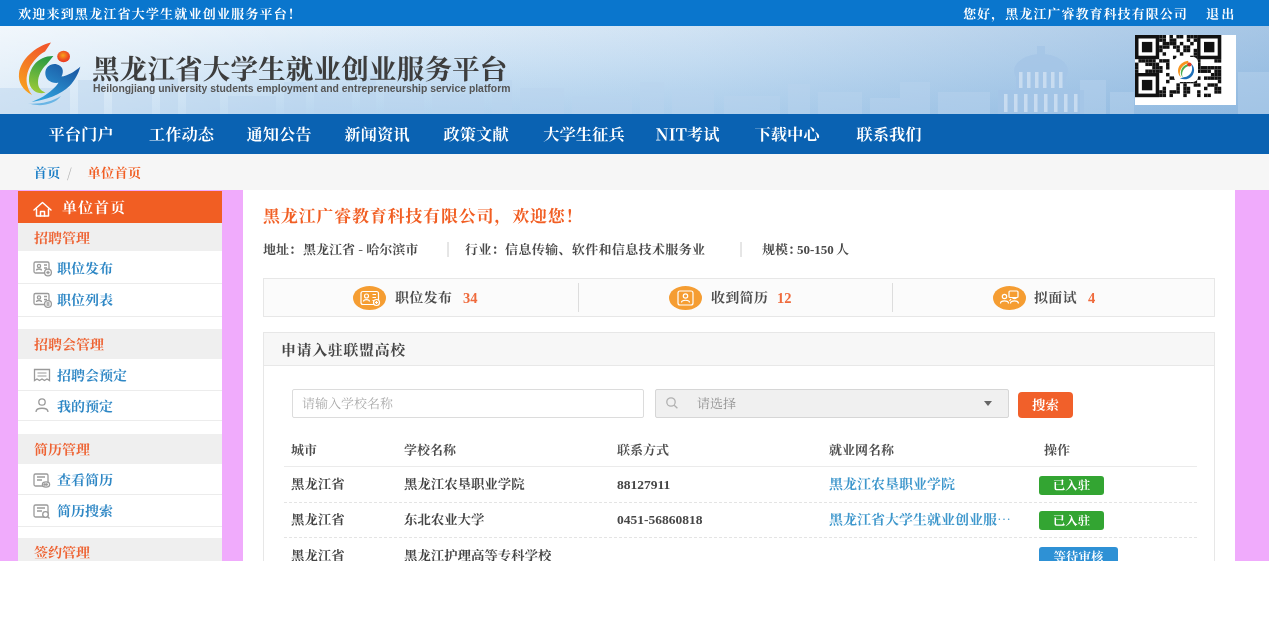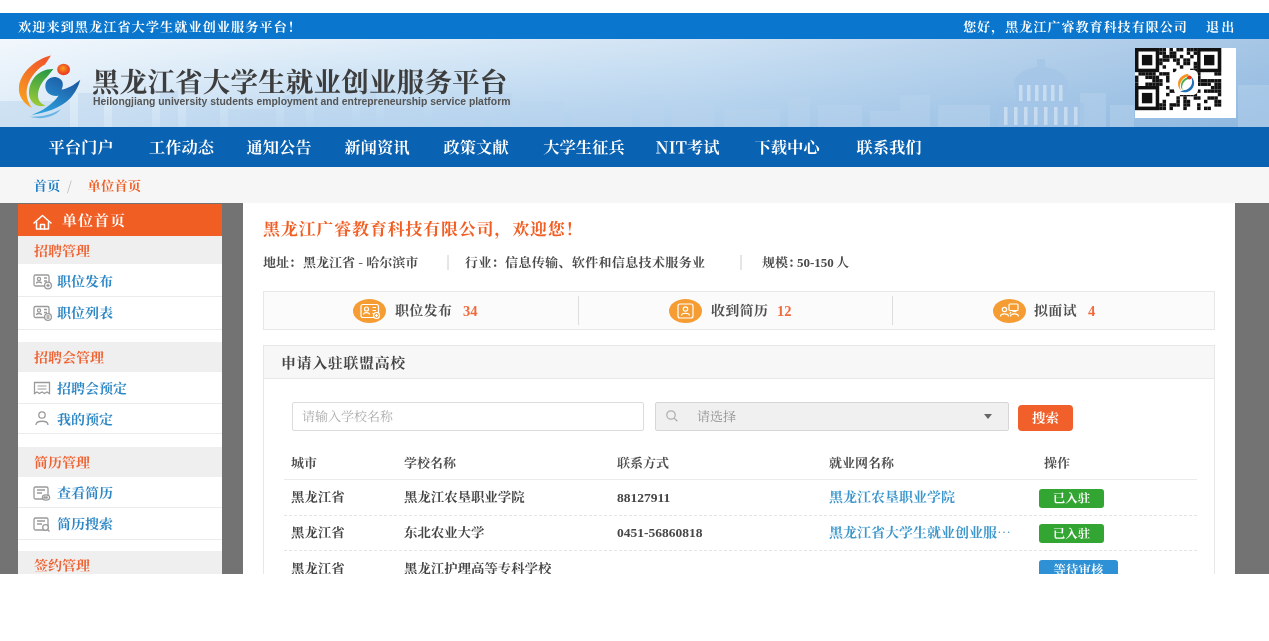--- a/index.html
+++ b/index.html
@@ -1,17 +1,17 @@
 <!DOCTYPE html>
 <html><head><meta charset="utf-8">
 <style>
 *{margin:0;padding:0;box-sizing:border-box}
 html,body{width:1269px;height:641px;overflow:hidden;background:#fff}
 body{font-family:"Liberation Sans",sans-serif;position:relative}
-#p{position:absolute;left:0;top:13px;width:1269px;height:561px;overflow:hidden;background:#737373}
+#p{position:absolute;left:0;top:0;width:1269px;height:561px;overflow:hidden;background:#f0abfc}
 .abs{position:absolute}
 #topbar{left:0;top:0;width:1269px;height:26px;background:#0a76cd}
 #header{left:0;top:26px;width:1269px;height:88px;background:linear-gradient(180deg,#e4eff9 0%,#d3e6f6 40%,#b9d6ef 100%)}
 #hdark{left:0;top:26px;width:1269px;height:88px;background:linear-gradient(90deg,rgba(255,255,255,.5) 0%,rgba(255,255,255,0) 25%,rgba(120,170,218,.18) 55%,rgba(92,148,205,.45) 100%)}
 #nav{left:0;top:114px;width:1269px;height:40px;background:#0a62b2}
 #crumb{left:0;top:154px;width:1269px;height:36px;background:#f6f6f6}
 #sidew{left:18px;top:191px;width:204px;height:450px;background:#fff}
 #sideorange{left:18px;top:191px;width:204px;height:33px;background:#f15e23}
 .slbl{left:18px;width:204px;background:#efefef}
 .srow{left:18px;width:204px;background:#fff;border-bottom:1px solid #ececec}

